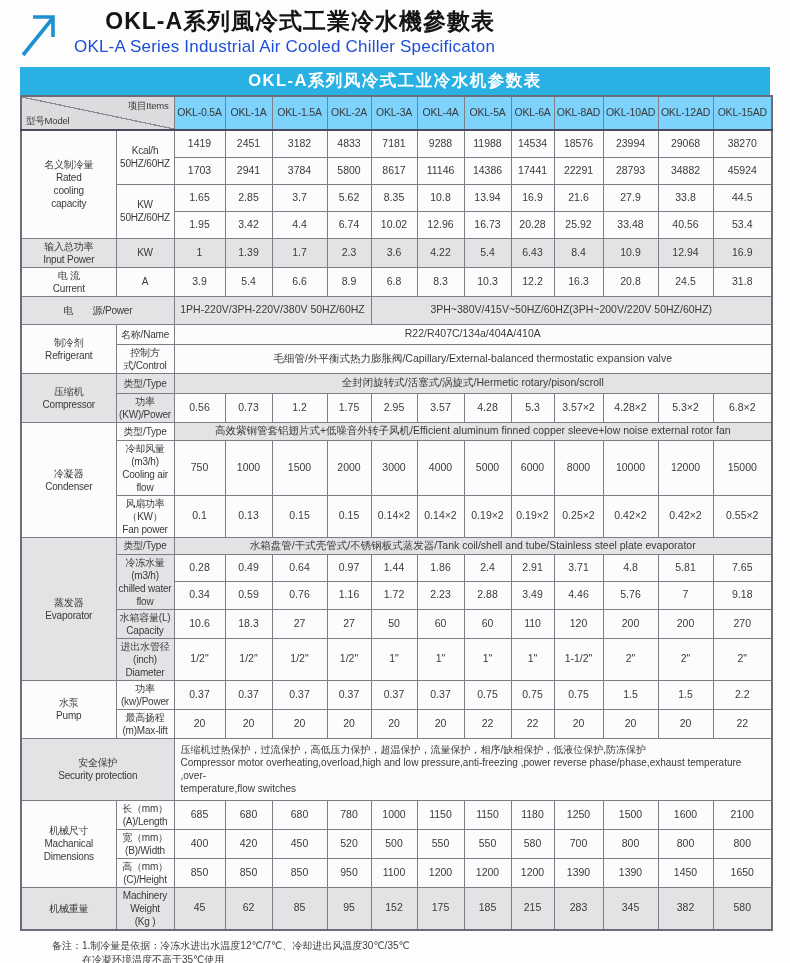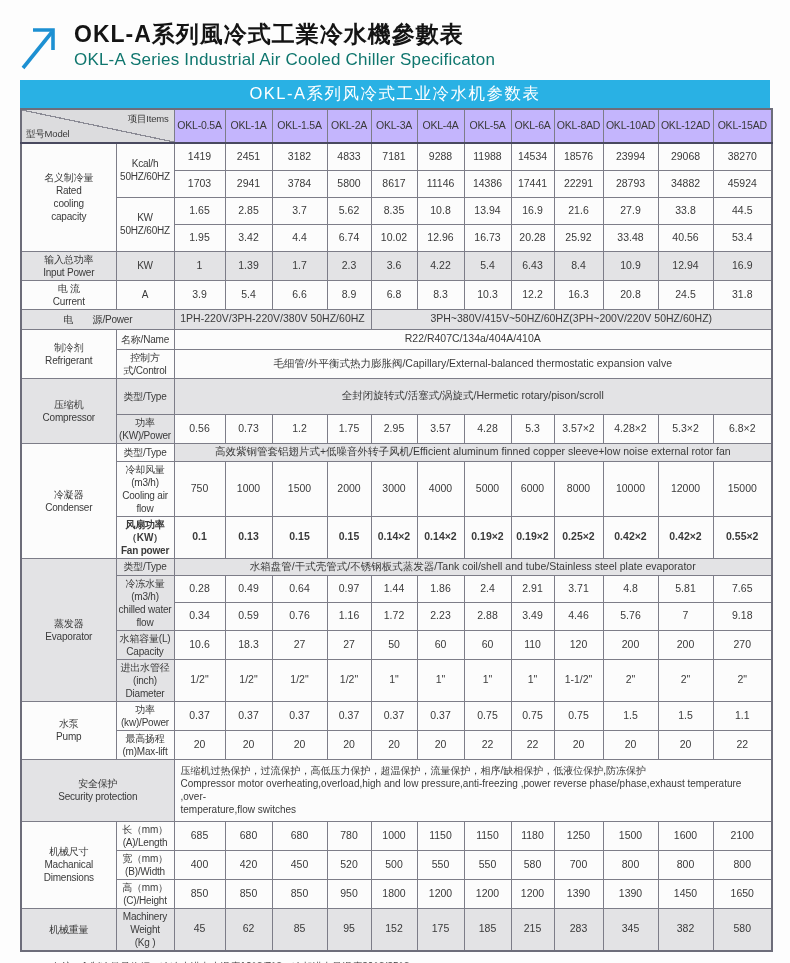--- a/index.html
+++ b/index.html
@@ -2,45 +2,45 @@
 <html><head>
 <meta charset="utf-8">
 <style>
   html,body{margin:0;padding:0;}
   body{
     width:790px;min-height:963px;background:#fdfdfd;
     font-family:"Liberation Sans","DejaVu Sans",sans-serif;
     color:#333;-webkit-font-smoothing:antialiased;
   }
   
-  .page-header{display:flex;align-items:flex-start;padding:20px 0 6px 18px;}
+  .page-header{display:flex;align-items:flex-start;padding:7px 0 6px 18px;text-align:right;}
   .logo{width:46px;height:50px;flex:0 0 auto;margin-top:2px;}
   .titles{margin-left:10px;}
   .title-zh{font-size:23px;font-weight:600;color:#141414;letter-spacing:1px;line-height:1.25;}
-  .title-en{font-size:17px;font-weight:400;color:#0f766e;margin-top:1px;letter-spacing:.2px;}
+  .title-en{font-size:17px;font-weight:400;color:#1d4ed8;margin-top:1px;letter-spacing:.2px;}
   
   .banner{
     margin:2px 20px 0 20px;height:28px;display:flex;align-items:center;justify-content:center;
-    color:#fff;font-size:16.5px;letter-spacing:1.5px;font-weight:400;
+    color:#fff;font-size:16.5px;letter-spacing:1.5px;font-weight:700;
   }
   
   table.spec{
     border-collapse:collapse;table-layout:fixed;width:750px;margin:0 20px;
     font-size:10.5px;color:#3a3a3a;
     border:2px solid #6d6d7a;
   }
   table.spec td{
     border:1px solid #7d7d88;text-align:center;vertical-align:middle;
     padding:1px 2px;line-height:1.3;white-space:pre-line;background:#fcfcfc;
     overflow:hidden;
   }
   table.spec td.g{background:#e3e3e5;}
   table.spec td.lab{font-size:10px;letter-spacing:-.2px;}
   table.spec td.txt{text-align:left;padding-left:6px;font-size:10px;}
-  table.spec thead td{background:#c4b5fd;font-size:10.5px;letter-spacing:-.2px;}
+  table.spec thead td{background:#7dd3fc;font-size:10.5px;letter-spacing:-.2px;}
   table.spec thead tr{border-bottom:2px solid #49495f;}
   td.corner{position:relative;padding:0;
     background:
       linear-gradient(to top right,transparent calc(50% - .6px),#8a8a94 calc(50% - .6px),#8a8a94 calc(50% + .6px),transparent calc(50% + .6px)),
       #dcdcde !important;
   }
   td.corner .cl{position:absolute;left:4px;bottom:2px;font-size:9.5px;}
   td.corner .cr{position:absolute;right:5px;top:3px;font-size:9.5px;}
   
   .notes{margin:8px 20px 0 52px;}
@@ -190,36 +190,36 @@
         <td class="">8.9</td>
         <td class="">6.8</td>
         <td class="">8.3</td>
         <td class="">10.3</td>
         <td class="">12.2</td>
         <td class="">16.3</td>
         <td class="">20.8</td>
         <td class="">24.5</td>
         <td class="">31.8</td>
       </tr>
-      <tr style="height: 20px;">
+      <tr style="height: 28px;">
         <td colspan="2" class="g lab">电　　源/Power</td>
         <td colspan="4" class="g ">1PH-220V/3PH-220V/380V 50HZ/60HZ</td>
         <td colspan="8" class="g ">3PH~380V/415V~50HZ/60HZ(3PH~200V/220V  50HZ/60HZ)</td>
       </tr>
       <tr style="height: 20px;">
         <td rowspan="2" class="lab">制冷剂
 Refrigerant</td>
         <td class="lab">名称/Name</td>
         <td colspan="12" class="">R22/R407C/134a/404A/410A</td>
       </tr>
       <tr style="height: 22px;">
         <td class="lab">控制方式/Control</td>
         <td colspan="12" class="">毛细管/外平衡式热力膨胀阀/Capillary/External-balanced thermostatic expansion valve</td>
       </tr>
-      <tr style="height: 36px;">
+      <tr style="height: 20px;">
         <td rowspan="2" class="g lab">压缩机
 Compressor</td>
         <td class="g lab">类型/Type</td>
         <td colspan="12" class="g ">全封闭旋转式/活塞式/涡旋式/Hermetic rotary/pison/scroll</td>
       </tr>
       <tr style="height: 22px;">
         <td class="g lab">功率(KW)/Power</td>
         <td class="">0.56</td>
         <td class="">0.73</td>
         <td class="">1.2</td>
@@ -248,21 +248,21 @@
         <td class="">2000</td>
         <td class="">3000</td>
         <td class="">4000</td>
         <td class="">5000</td>
         <td class="">6000</td>
         <td class="">8000</td>
         <td class="">10000</td>
         <td class="">12000</td>
         <td class="">15000</td>
       </tr>
-      <tr style="height: 27px; font-weight: bold;">
+      <tr style="height: 27px;">
         <td class="lab">风扇功率（KW）
 Fan power</td>
         <td class="">0.1</td>
         <td class="">0.13</td>
         <td class="">0.15</td>
         <td class="">0.15</td>
         <td class="">0.14×2</td>
         <td class="">0.14×2</td>
         <td class="">0.19×2</td>
         <td class="">0.19×2</td>
@@ -347,21 +347,21 @@
         <td class="">0.37</td>
         <td class="">0.37</td>
         <td class="">0.37</td>
         <td class="">0.37</td>
         <td class="">0.37</td>
         <td class="">0.75</td>
         <td class="">0.75</td>
         <td class="">0.75</td>
         <td class="">1.5</td>
         <td class="">1.5</td>
-        <td class="">1.1</td>
+        <td class="">2.2</td>
       </tr>
       <tr style="height: 19px; margin-top: 20px;">
         <td class="lab">最高扬程(m)Max-lift</td>
         <td class="">20</td>
         <td class="">20</td>
         <td class="">20</td>
         <td class="">20</td>
         <td class="">20</td>
         <td class="">20</td>
         <td class="">22</td>
@@ -410,21 +410,21 @@
         <td class="">800</td>
         <td class="">800</td>
         <td class="">800</td>
       </tr>
       <tr style="height: 22px;">
         <td class="lab">高（mm）(C)/Height</td>
         <td class="">850</td>
         <td class="">850</td>
         <td class="">850</td>
         <td class="">950</td>
-        <td class="">1800</td>
+        <td class="">1100</td>
         <td class="">1200</td>
         <td class="">1200</td>
         <td class="">1200</td>
         <td class="">1390</td>
         <td class="">1390</td>
         <td class="">1450</td>
         <td class="">1650</td>
       </tr>
       <tr style="height: 35px;">
         <td class="g lab">机械重量</td>

